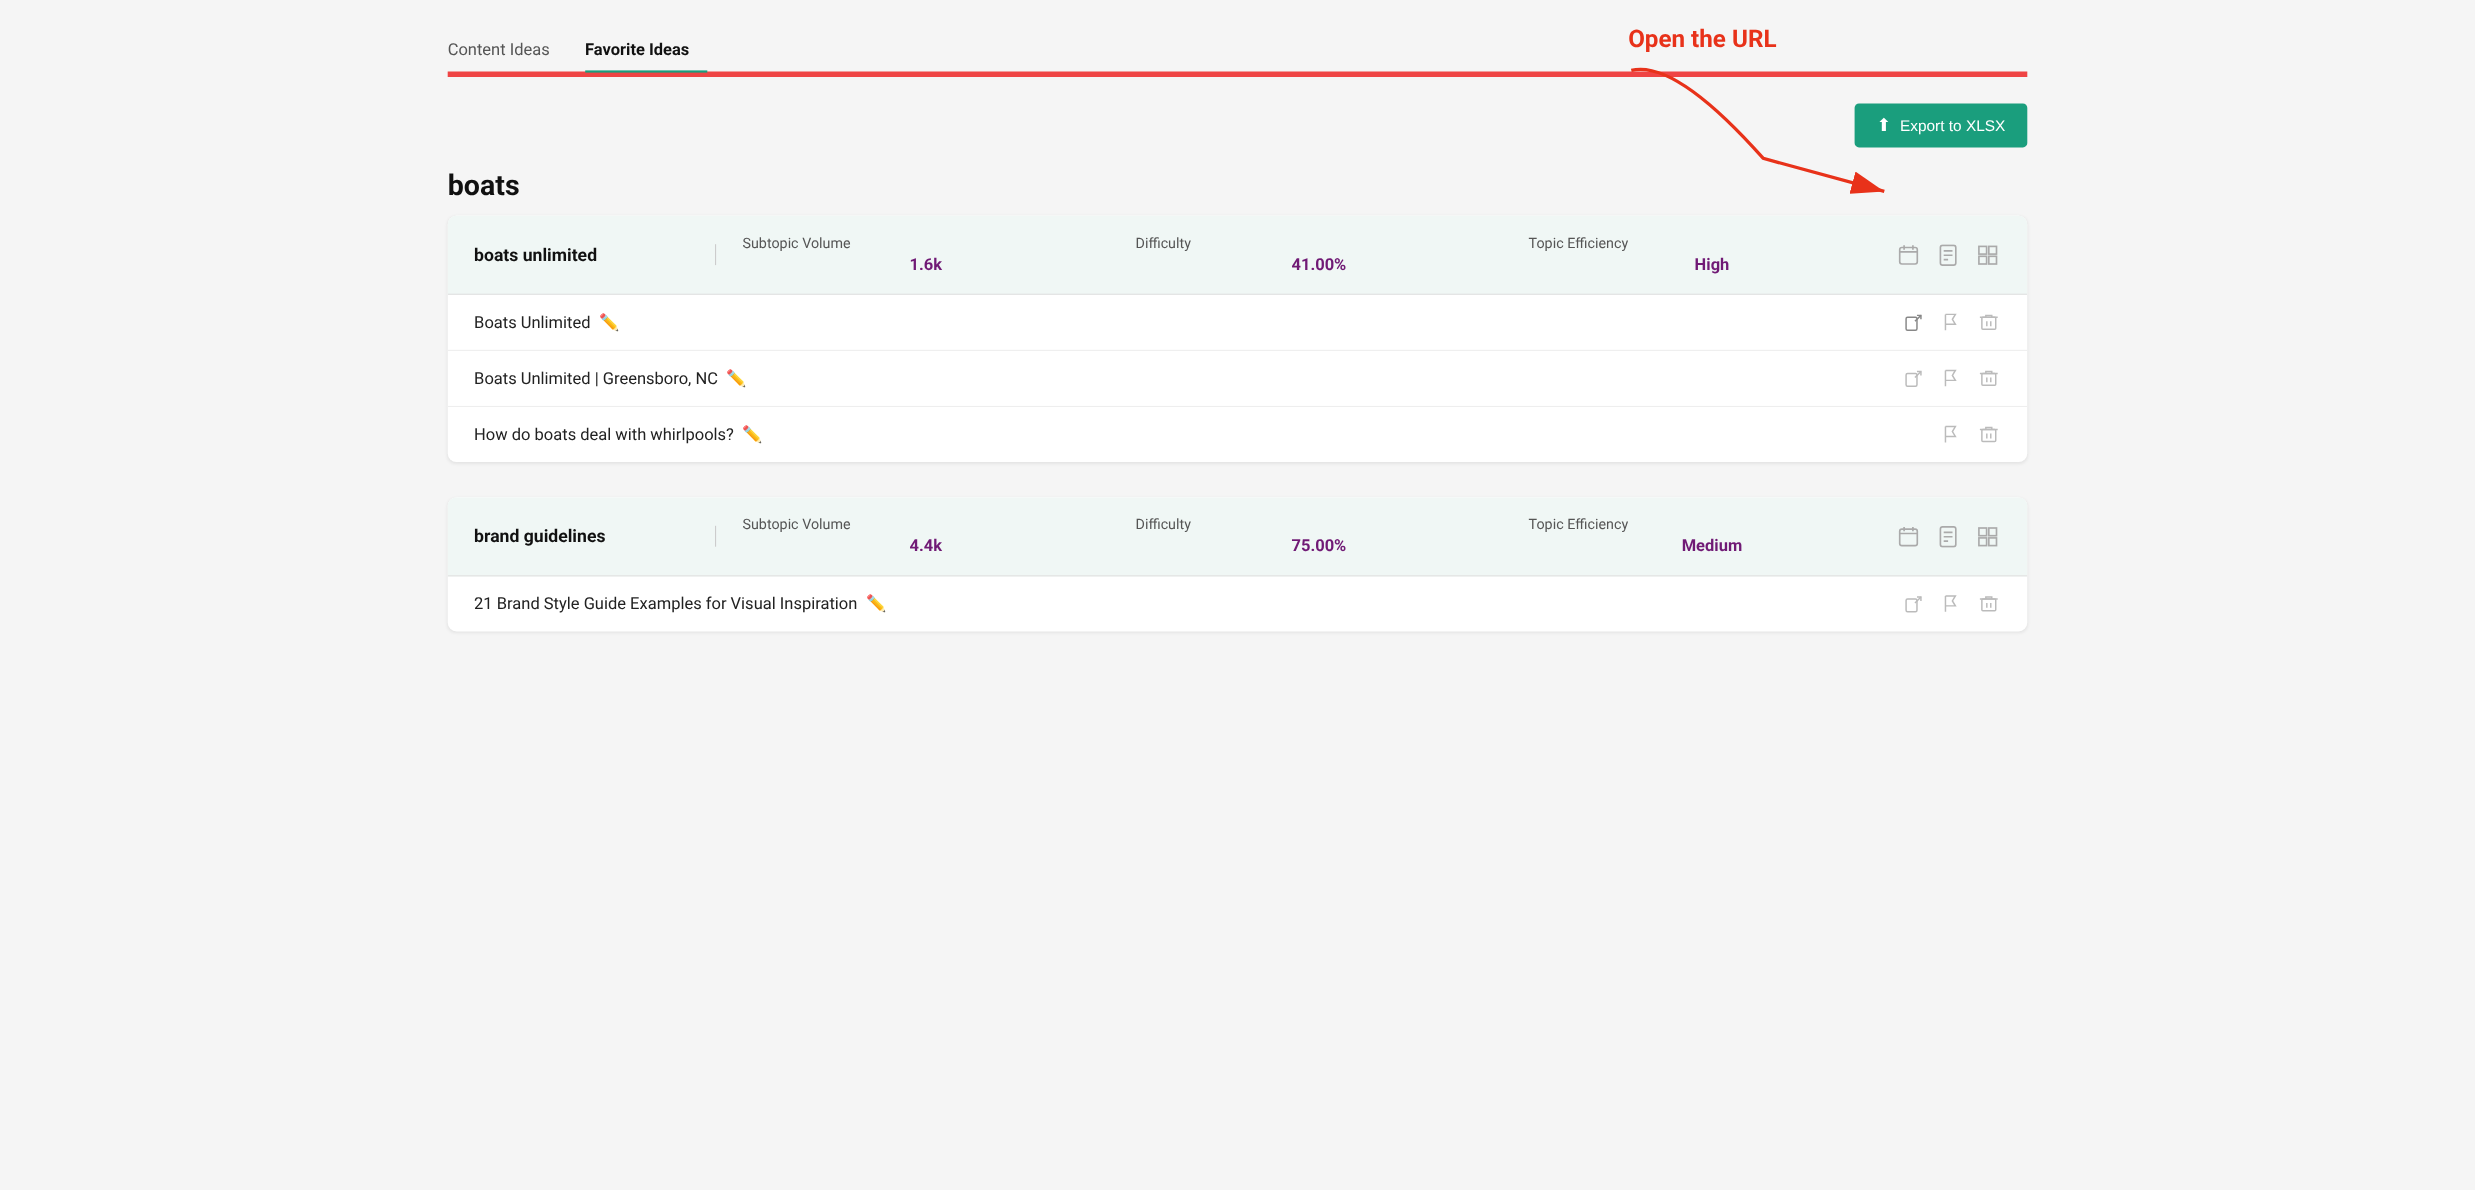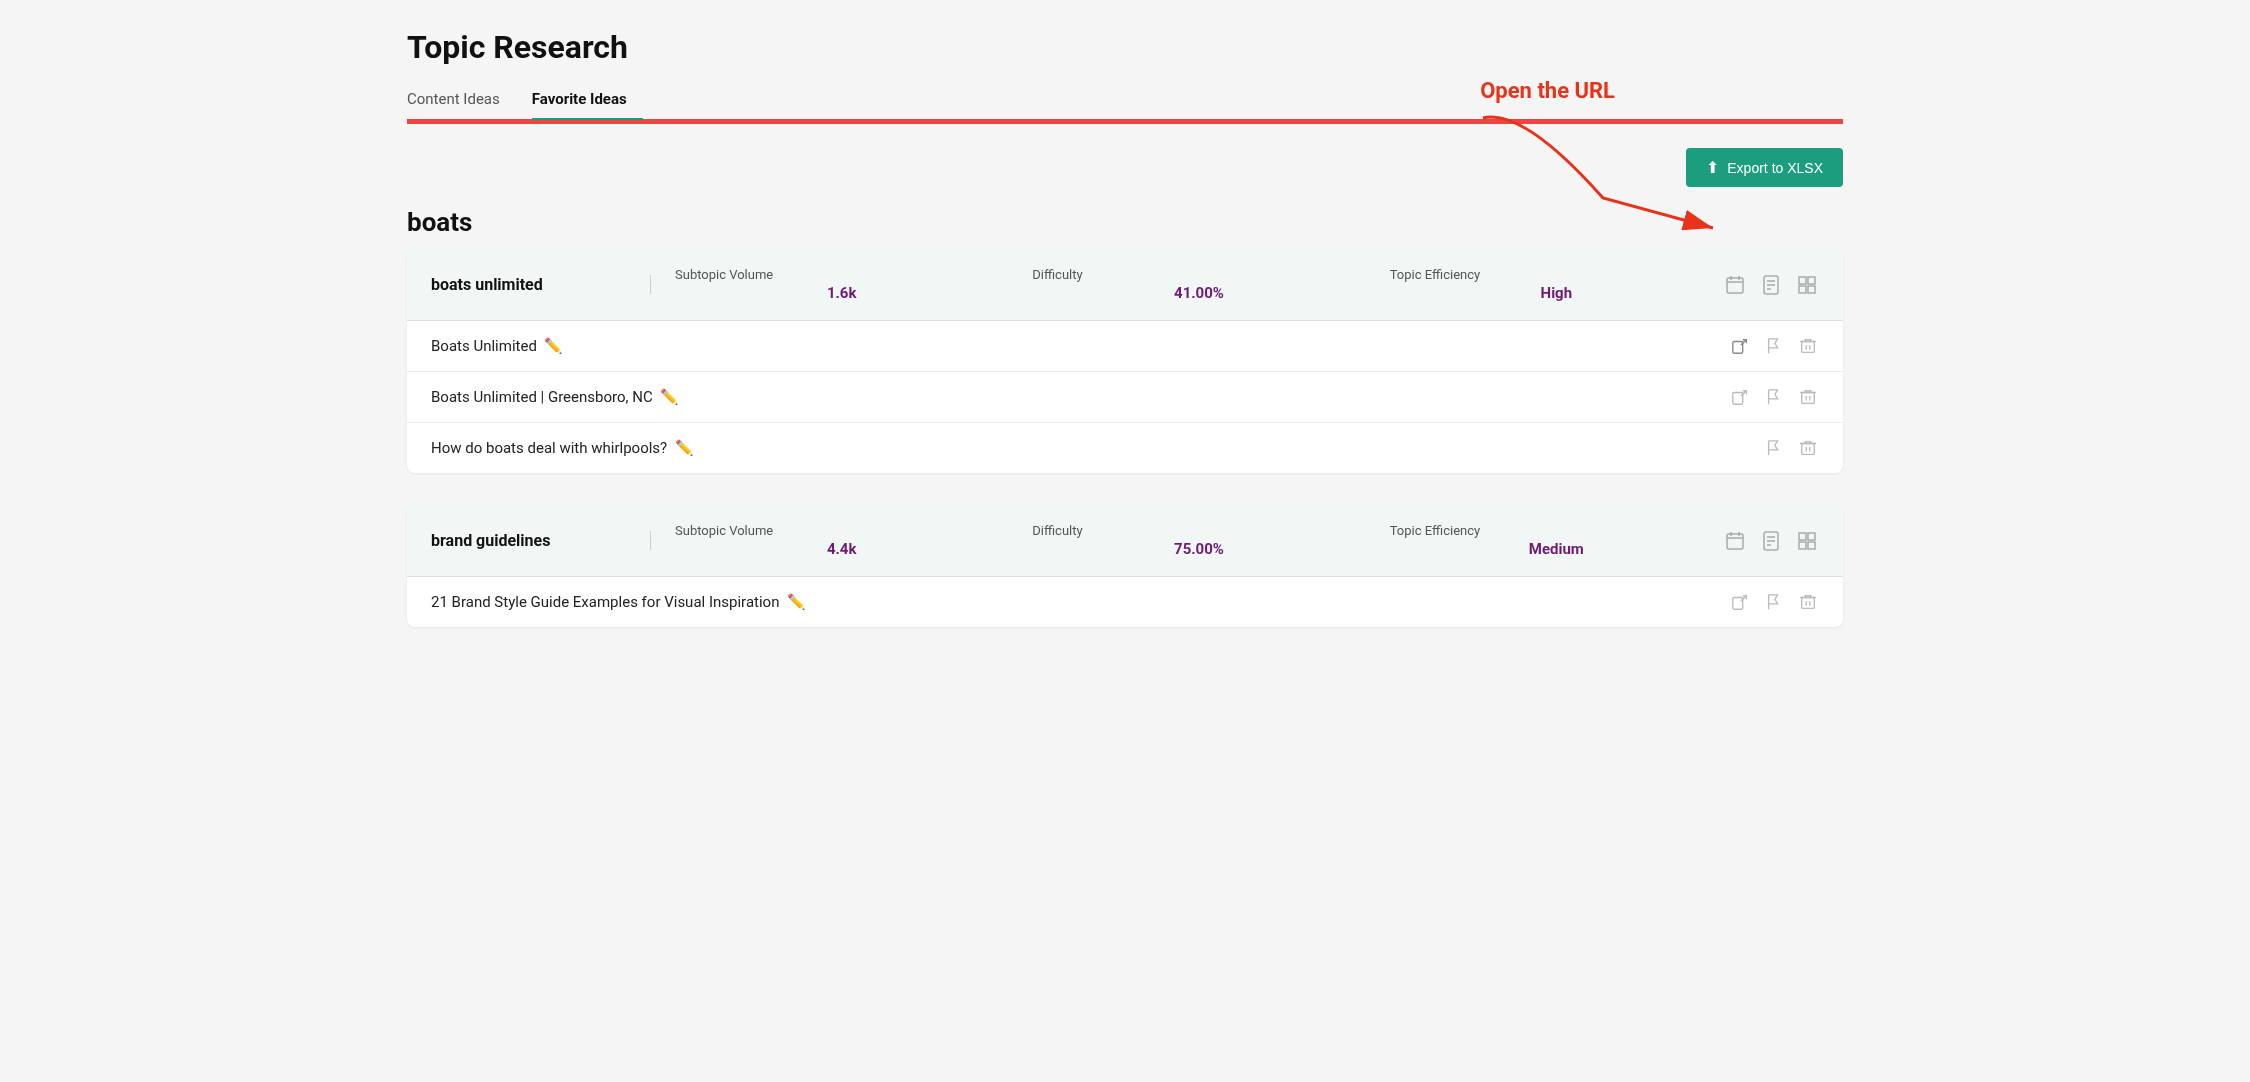--- a/index.html
+++ b/index.html
@@ -177,21 +177,20 @@
     
     .url-icon {
       color: #888;
       font-size: 16px;
     }
   </style>
 </head>
 <body>
 
 <div class="page">
-  <h1 class="page-title">Topic Research</h1>
 
   <div class="tabs">
     <div class="tab">Content Ideas</div>
     <div class="tab active">Favorite Ideas</div>
   </div>
 
   <div class="toolbar">
 
     <div class="annotation-container">
       <span class="annotation-text">Open the URL</span>

